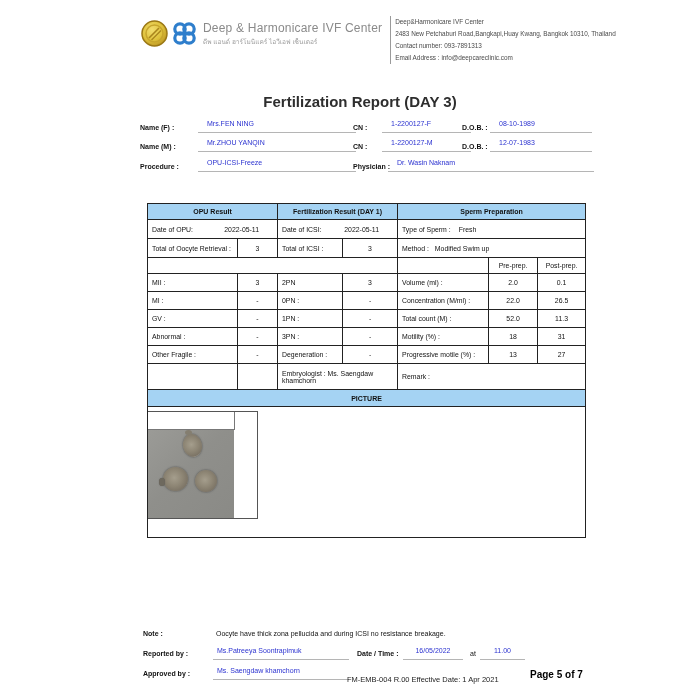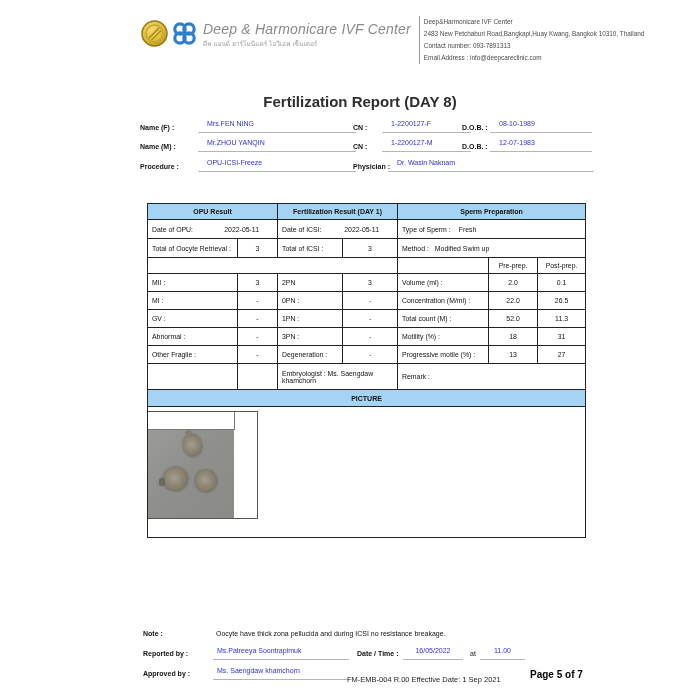--- a/index.html
+++ b/index.html
@@ -4,21 +4,21 @@
 <style>
   html,body{margin:0;padding:0;background:#fff;}
   .page{position:relative;width:700px;height:700px;background:#fff;
         font-family:"Liberation Sans",sans-serif;color:#1a1a1a;overflow:hidden;}
 
   
   .header{position:absolute;left:141px;top:14px;display:flex;align-items:flex-start;}
   .logo-coin{width:27px;height:27px;margin-top:6px;}
   .logo-clover{width:27px;height:27px;margin:6px 3px 0 3px;}
   .clinic-names{margin:7px 6px 0 2px;}
-  .clinic-name{font-size:14px;color:#8a8a8a;letter-spacing:.2px;white-space:nowrap;font-style:italic;}
+  .clinic-name{font-size:12px;color:#8a8a8a;letter-spacing:.2px;white-space:nowrap;}
   .clinic-name-thai{font-size:6.5px;color:#9a9a9a;margin-top:2px;white-space:nowrap;}
   .header-divider{border-left:1px solid #9a9a9a;height:48px;margin:2px 4px 0 2px;}
   .clinic-info{margin-top:2px;}
   .clinic-info div{font-size:6.4px;color:#4a4a4a;line-height:12px;white-space:nowrap;}
 
   
   .report-title{position:absolute;left:130px;top:93px;width:460px;text-align:center;
                 font-size:15px;font-weight:600;color:#2e2e2e;}
 
   
@@ -105,21 +105,21 @@
     </div>
     <div class="header-divider"></div>
     <div class="clinic-info">
       <div>Deep&amp;Harmonicare IVF Center</div>
       <div>2483 New Petchaburi Road,Bangkapi,Huay Kwang, Bangkok 10310, Thailand</div>
       <div>Contact number: 093-7891313</div>
       <div>Email Address : info@deepcareclinic.com</div>
     </div>
   </div>
 
-  <div class="report-title">Fertilization Report (DAY 8)</div>
+  <div class="report-title">Fertilization Report (DAY 3)</div>
 
   <span class="p-label" style="left:140px;top:124px;">Name (F) :</span>
   <span class="p-line" style="left:198px;top:120px;width:149px;">Mrs.FEN NING</span>
   <span class="p-label" style="left:353px;top:124px;">CN :</span>
   <span class="p-line" style="left:382px;top:120px;width:80px;">1-2200127-F</span>
   <span class="p-label" style="left:462px;top:124px;">D.O.B. :</span>
   <span class="p-line" style="left:490px;top:120px;width:93px;">08-10-1989</span>
 
   <span class="p-label" style="left:140px;top:143px;">Name (M) :</span>
   <span class="p-line" style="left:198px;top:139px;width:149px;">Mr.ZHOU YANQIN</span>
@@ -259,16 +259,16 @@
   <span class="f-label" style="left:143px;top:650px;">Reported by :</span>
   <span class="f-line" style="left:213px;top:647px;width:132px;">Ms.Patreeya Soontrapimuk</span>
   <span class="f-label" style="left:357px;top:650px;">Date / Time :</span>
   <span class="f-line center" style="left:403px;top:647px;width:60px;">16/05/2022</span>
   <span class="f-text" style="left:470px;top:650px;">at</span>
   <span class="f-line center" style="left:480px;top:647px;width:45px;">11.00</span>
 
   <span class="f-label" style="left:143px;top:670px;">Approved by :</span>
   <span class="f-line" style="left:213px;top:667px;width:132px;">Ms. Saengdaw khamchorn</span>
 
-  <span class="form-code">FM-EMB-004 R.00 Effective Date: 1 Sep 2021</span>
+  <span class="form-code">FM-EMB-004 R.00 Effective Date: 1 Apr 2021</span>
   <span class="page-num">Page 5 of 7</span>
 
 </div>
 
 </body></html>

